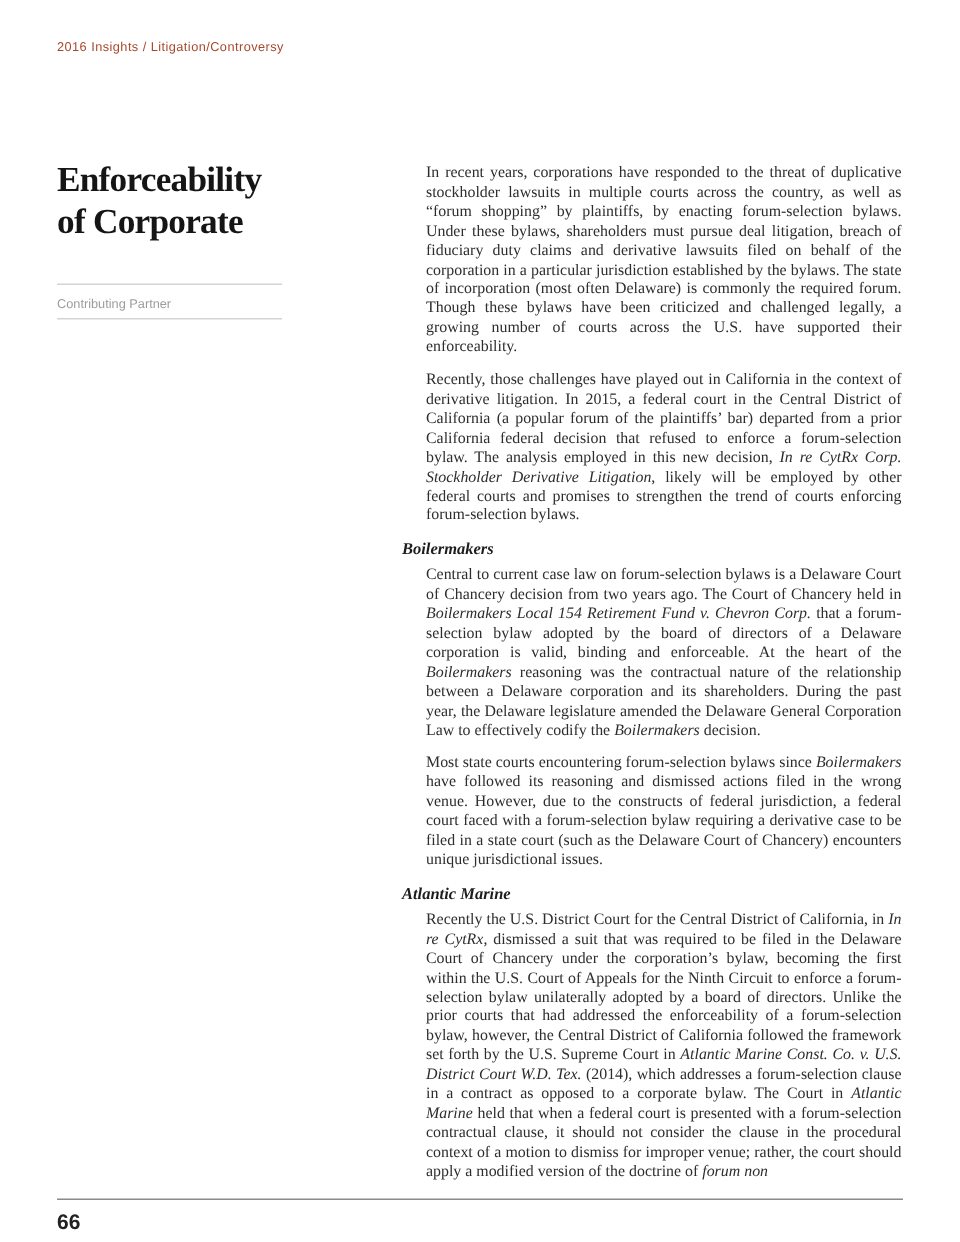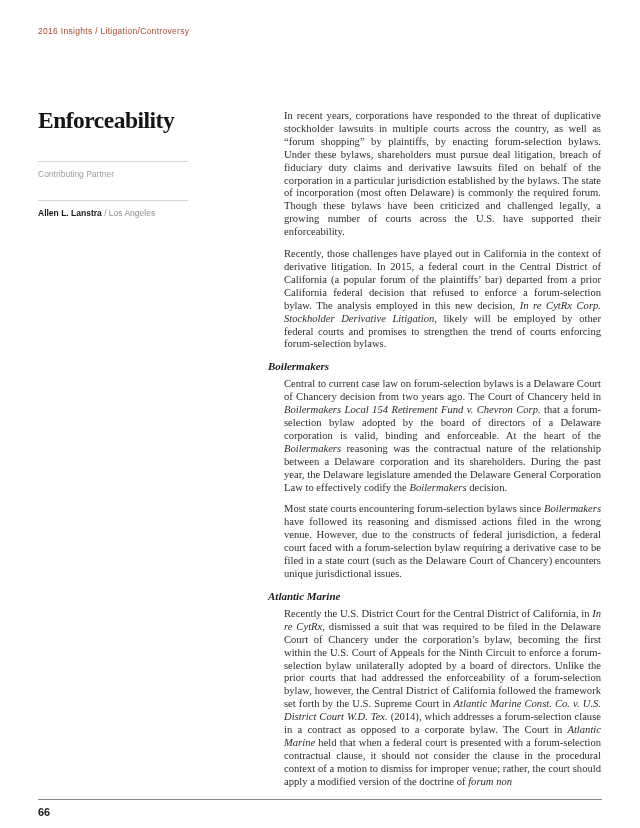--- a/index.html
+++ b/index.html
@@ -25,21 +25,21 @@
     font-weight:bold;
     font-size:23.5px; line-height:28px;
     letter-spacing:-0.5px;
     color:#151515;
   }
   .title span { display:block; }
   .hairline { width:150px; height:1px; background:#d4d4d4; }
   .contrib-label {
     font-family:"Liberation Sans", sans-serif;
     font-size:8.5px; color:#9c9c9c;
-    margin:7px 0 21px 0;
+    margin:7px 0 5px 0;
   }
   .contrib-name-line {
     font-family:"Liberation Sans", sans-serif;
     font-size:8.5px; color:#1a1a1a;
     margin-top:7px;
   }
   .contrib-name { font-weight:bold; }
   .contrib-loc { font-weight:normal; color:#8f8f8f; }
   .body-col {
     position:absolute; left:268px; top:110px; width:333px;
@@ -57,41 +57,39 @@
     color:#1d1d1d;
     text-align:left;
   }
   .footer-rule {
     position:absolute; left:38px; right:38px; top:799px;
     height:1px; background:#8a8a8a;
   }
   .page-number {
     position:absolute; left:38px; top:806px;
     font-family:"Liberation Sans", sans-serif;
-    font-size:11px; font-weight:bold; color:#222222;
+    font-size:14px; font-weight:bold; color:#222222;
   }
 </style>
 </head>
 <body>
 
 <div class="page">
 
   <div class="header-meta">2016 Insights / Litigation/Controversy</div>
 
   <aside class="left-col">
     <h1 class="title">
       <span>Enforceability</span>
+      <span>of Corporate</span>
     </h1>
 
     <div class="hairline"></div>
     <div class="contrib-label">Contributing Partner</div>
     <div class="hairline"></div>
-    <div class="contrib-name-line">
-      <span class="contrib-name">Allen L. Lanstra</span><span class="contrib-loc"> / Los Angeles</span>
-    </div>
   </aside>
 
   <main class="body-col">
 
   <p class="para"><span>In recent years, corporations have responded to the threat of duplicative stockholder lawsuits in multiple courts across the country, as well as “forum shopping” by plaintiffs, by enacting forum-selection bylaws. Under these bylaws, shareholders must pursue deal litigation, breach of fiduciary duty claims and derivative lawsuits filed on behalf of the corporation in a particular jurisdiction established by the bylaws. The state of incorporation (most often Delaware) is commonly the required forum. Though these bylaws have been criticized and challenged legally, a growing number of courts across the U.S. have supported their enforceability.</span></p>
       <p class="para"><span>Recently, those challenges have played out in California in the context of derivative litigation. In 2015, a federal court in the Central District of California (a popular forum of the plaintiffs’ bar) departed from a prior California federal decision that refused to enforce a forum-selection bylaw. The analysis employed in this new decision, </span><span class="it">In re CytRx Corp. Stockholder Derivative Litigation</span><span>, likely will be employed by other federal courts and promises to strengthen the trend of courts enforcing forum-selection bylaws.</span></p>
       <h3 class="subhead">Boilermakers</h3>
       <p class="para"><span>Central to current case law on forum-selection bylaws is a Delaware Court of Chancery decision from two years ago. The Court of Chancery held in </span><span class="it">Boilermakers Local 154 Retirement Fund v. Chevron Corp.</span><span> that a forum-selection bylaw adopted by the board of directors of a Delaware corporation is valid, binding and enforceable. At the heart of the </span><span class="it">Boilermakers</span><span> reasoning was the contractual nature of the relationship between a Delaware corporation and its shareholders. During the past year, the Delaware legislature amended the Delaware General Corporation Law to effectively codify the </span><span class="it">Boilermakers</span><span> decision.</span></p>
       <p class="para"><span>Most state courts encountering forum-selection bylaws since </span><span class="it">Boilermakers</span><span> have followed its reasoning and dismissed actions filed in the wrong venue. However, due to the constructs of federal jurisdiction, a federal court faced with a forum-selection bylaw requiring a derivative case to be filed in a state court (such as the Delaware Court of Chancery) encounters unique jurisdictional issues.</span></p>
       <h3 class="subhead">Atlantic Marine</h3>

